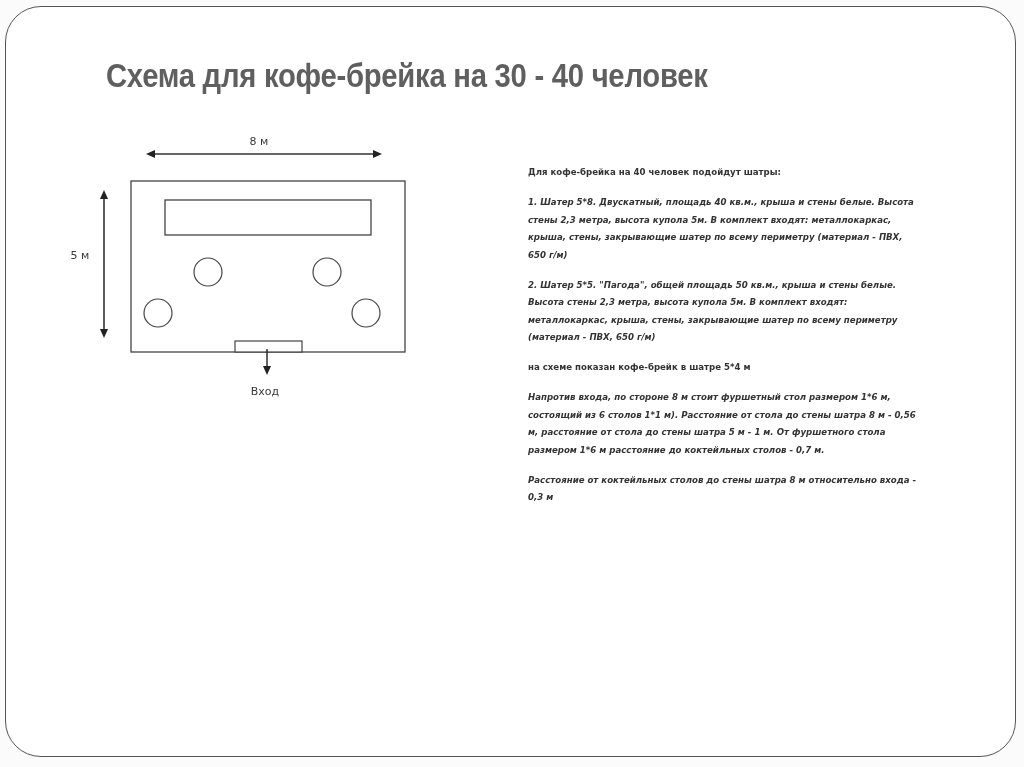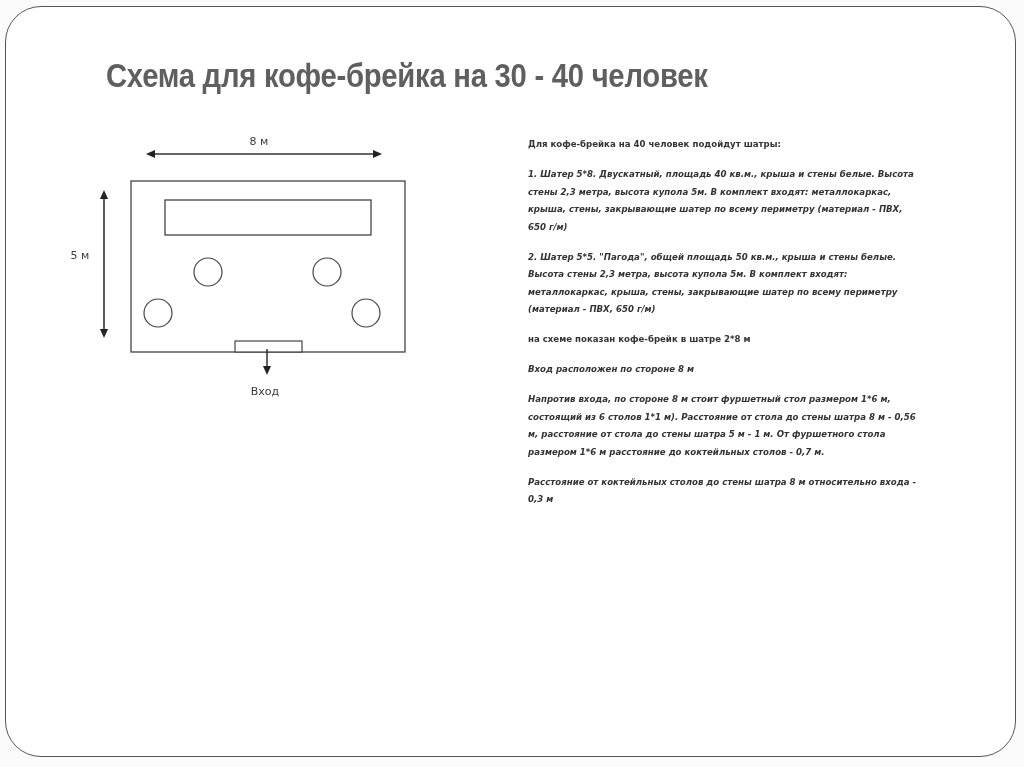--- a/index.html
+++ b/index.html
@@ -43,21 +43,21 @@
       pointer-events: none;
     }
     .diagram text {
       font-family: "DejaVu Sans", sans-serif;
       font-size: 11px;
       fill: #3a3a3a;
     }
     .desc {
       position: absolute;
       left: 528px;
-      top: 136px;
+      top: 164px;
       width: 390px;
       font-family: "DejaVu Sans", sans-serif;
       font-size: 8.6px;
       line-height: 17.5px;
       color: #333333;
     }
     .desc p {
       margin: 0 0 12.5px 0;
     }
     .desc .bold {
@@ -111,17 +111,16 @@
     <line x1="267" y1="349" x2="267" y2="368" stroke="#222" stroke-width="1.4"></line>
     <path d="M267,375 L263,366 L271,366 Z" fill="#222"></path>
   </g>
   <text x="265" y="395" text-anchor="middle">Вход</text>
 </svg>
 
 <div class="desc">
   <p class="bold">Для кофе-брейка на 40 человек подойдут шатры:</p>
   <p class="ital">1. Шатер 5*8. Двускатный, площадь 40 кв.м., крыша и стены белые. Высота стены 2,3 метра, высота купола 5м. В комплект входят: металлокаркас, крыша, стены, закрывающие шатер по всему периметру (материал - ПВХ, 650 г/м)</p>
   <p class="ital">2. Шатер 5*5. "Пагода",  общей площадь 50 кв.м., крыша и стены белые. Высота стены 2,3 метра, высота купола 5м. В комплект входят: металлокаркас, крыша, стены, закрывающие шатер по всему периметру (материал - ПВХ, 650 г/м)</p>
-  <p class="bold">на схеме показан кофе-брейк в шатре 2*8 м</p>
-  <p class="ital">Вход расположен по стороне 8 м</p>
+  <p class="bold">на схеме показан кофе-брейк в шатре 5*4 м</p>
   <p class="ital">Напротив входа, по стороне 8 м стоит фуршетный стол размером 1*6 м, состоящий из 6 столов 1*1 м). Расстояние от стола до стены шатра  8 м  - 0,56 м, расстояние от стола до стены шатра 5 м - 1 м. От фуршетного стола размером 1*6 м расстояние до коктейльных столов - 0,7 м.</p>
   <p class="ital">Расстояние от коктейльных столов до стены шатра 8 м относительно входа - 0,3 м</p>
 </div>
 
 </body></html>

